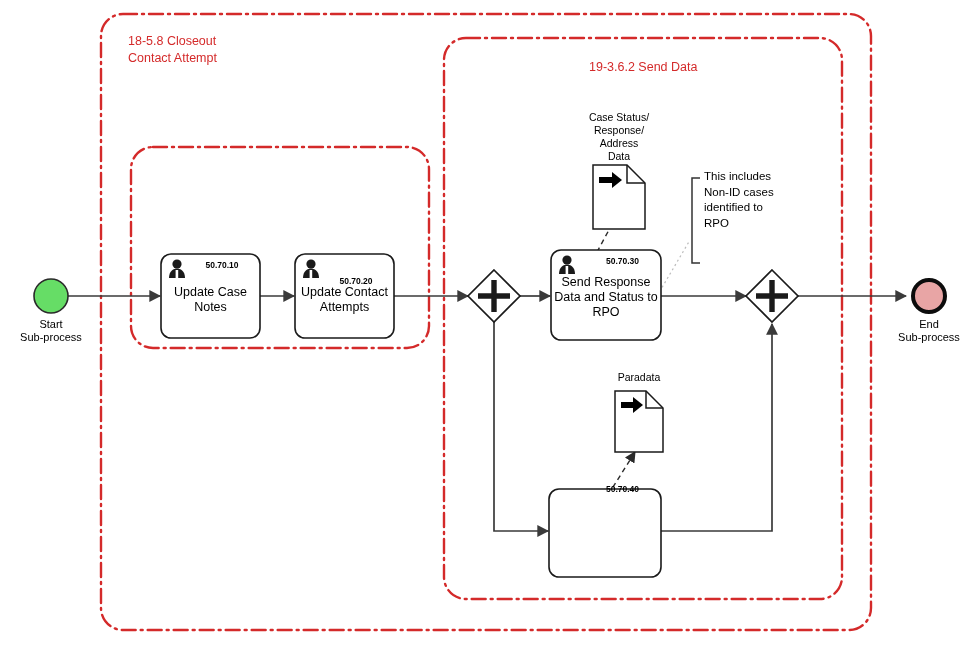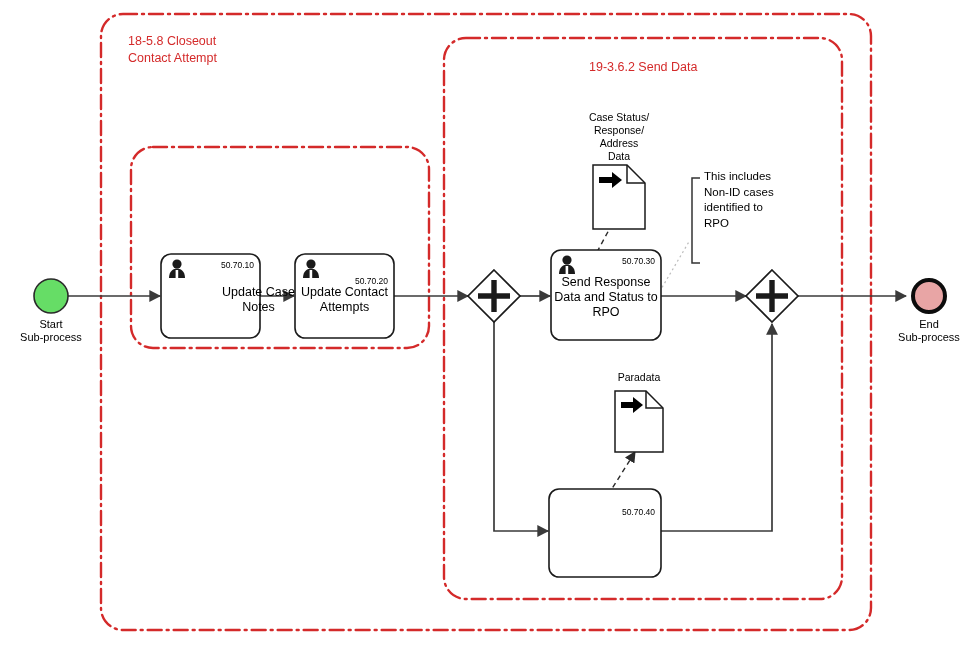--- a/index.html
+++ b/index.html
@@ -35,23 +35,23 @@
     position: absolute;
     text-align: center;
     font-size: 12.5px;
     color: #000000;
     line-height: 1.2;
     white-space: pre-line;
   }
   .task-id {
     position: absolute;
     font-size: 8.5px;
-    font-weight: normal;
-    color: #000000;
-    text-align: right;
+    font-weight: bold;
+    color: #000000;
+    text-align: center;
     white-space: nowrap;
   }
   .event-label {
     position: absolute;
     text-align: center;
     font-size: 11px;
     color: #000000;
     line-height: 1.2;
     white-space: pre-line;
   }
@@ -175,23 +175,23 @@
 
   <div class="event-label" style="left:-3px; top:318px; width:108px;">Start
 Sub-process</div>
 
   <div class="event-label" style="left:875px; top:318px; width:108px;">End
 Sub-process</div>
 
   <div class="task-id" style="left:190px; top:260px; width:64px;">50.70.10</div>
   <div class="task-id" style="left:324px; top:260px; width:64px;margin-top:16px;">50.70.20</div>
   <div class="task-id" style="left:590px; top:256px; width:65px;">50.70.30</div>
-  <div class="task-id" style="left:590px; top:507px; width:65px;">50.70.40</div>
-
-  <div class="task-label" style="left:161px; top:285px; width:99px;padding-left:48px;">Update Case
+  <div class="task-id" style="left:590px; top:484px; width:65px;">50.70.40</div>
+
+  <div class="task-label" style="left:161px; top:285px; width:99px;">Update Case
 Notes</div>
   <div class="task-label" style="left:295px; top:285px; width:99px;">Update Contact
 Attempts</div>
   <div class="task-label" style="left:549px; top:275px; width:114px;">Send Response
 Data and Status to
 RPO</div>
 
   <div class="data-label" style="left:569px; top:111px; width:100px;">Case Status/
 Response/
 Address

